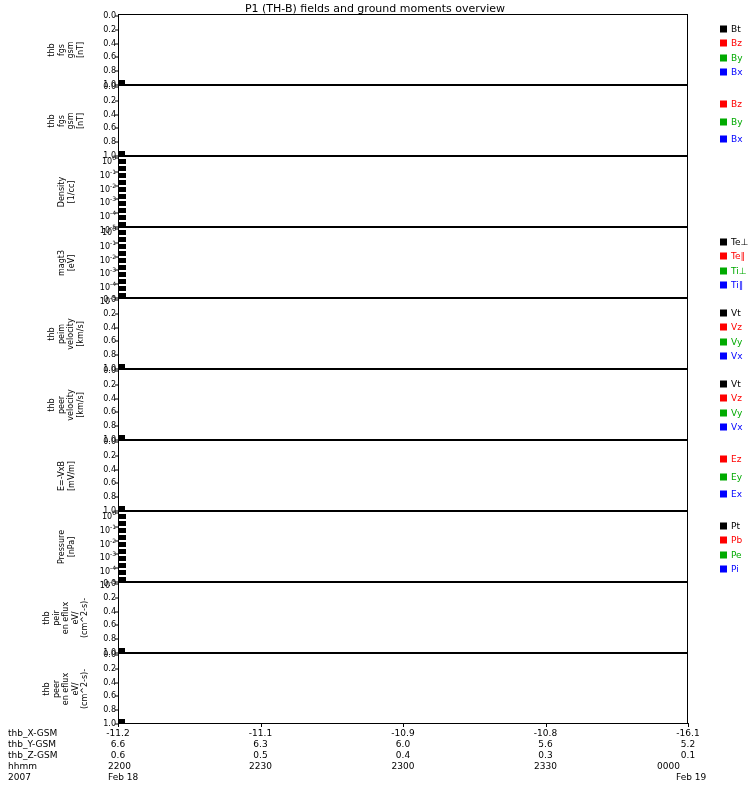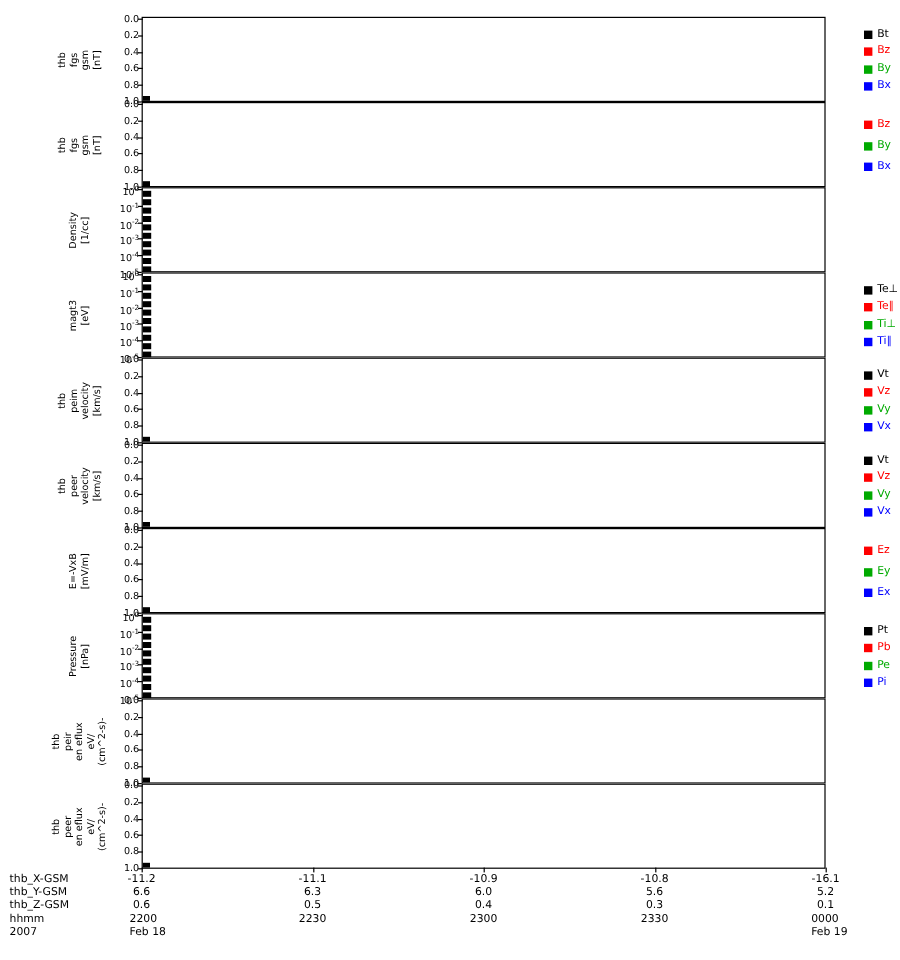--- a/index.html
+++ b/index.html
@@ -165,20 +165,21 @@
     width: 1px;
     height: 4px;
     background: #000;
   }
 </style>
 </head>
 <body>
 
 <div id="root">
 
+  <div class="title">P1 (TH-B) fields and ground moments overview</div>
 
   <div id="plot-stack">
       <div class="panel" style="top: 0px; height: 71px;">
         <div class="ylabels">
           <div class="ytick" style="top: 1px;">0.0</div>
           <div class="ytickmark" style="top: 1px;"></div>
           <div class="ytick" style="top: 14.8px;">0.2</div>
           <div class="ytickmark" style="top: 14.8px;"></div>
           <div class="ytick" style="top: 28.6px;">0.4</div>
           <div class="ytickmark" style="top: 28.6px;"></div>
@@ -489,21 +490,21 @@
         <div class="bl-val" style="left: 403px;">0.4</div>
         <div class="bl-val" style="left: 545.5px;">0.3</div>
         <div class="bl-val" style="left: 688px;">0.1</div>
       </div>
       <div class="bl-row" style="top: 33px;">
         <div class="bl-name">hhmm</div>
         <div class="bl-val left-al" style="left: 108px;">2200</div>
         <div class="bl-val" style="left: 260.5px;">2230</div>
         <div class="bl-val" style="left: 403px;">2300</div>
         <div class="bl-val" style="left: 545.5px;">2330</div>
-        <div class="bl-val left-al" style="left: 676px;">0000</div>
+        <div class="bl-val left-al" style="left: 657px;">0000</div>
       </div>
       <div class="bl-row" style="top: 44px;">
         <div class="bl-name">2007</div>
         <div class="bl-val left-al" style="left: 108px;">Feb 18</div>
         <div class="bl-val left-al" style="left: 676px;">Feb 19</div>
       </div>
       <div class="xtickmark" style="left: 118px; top: -5px;"></div>
       <div class="xtickmark" style="left: 260.5px; top: -5px;"></div>
       <div class="xtickmark" style="left: 403px; top: -5px;"></div>
       <div class="xtickmark" style="left: 545.5px; top: -5px;"></div>

